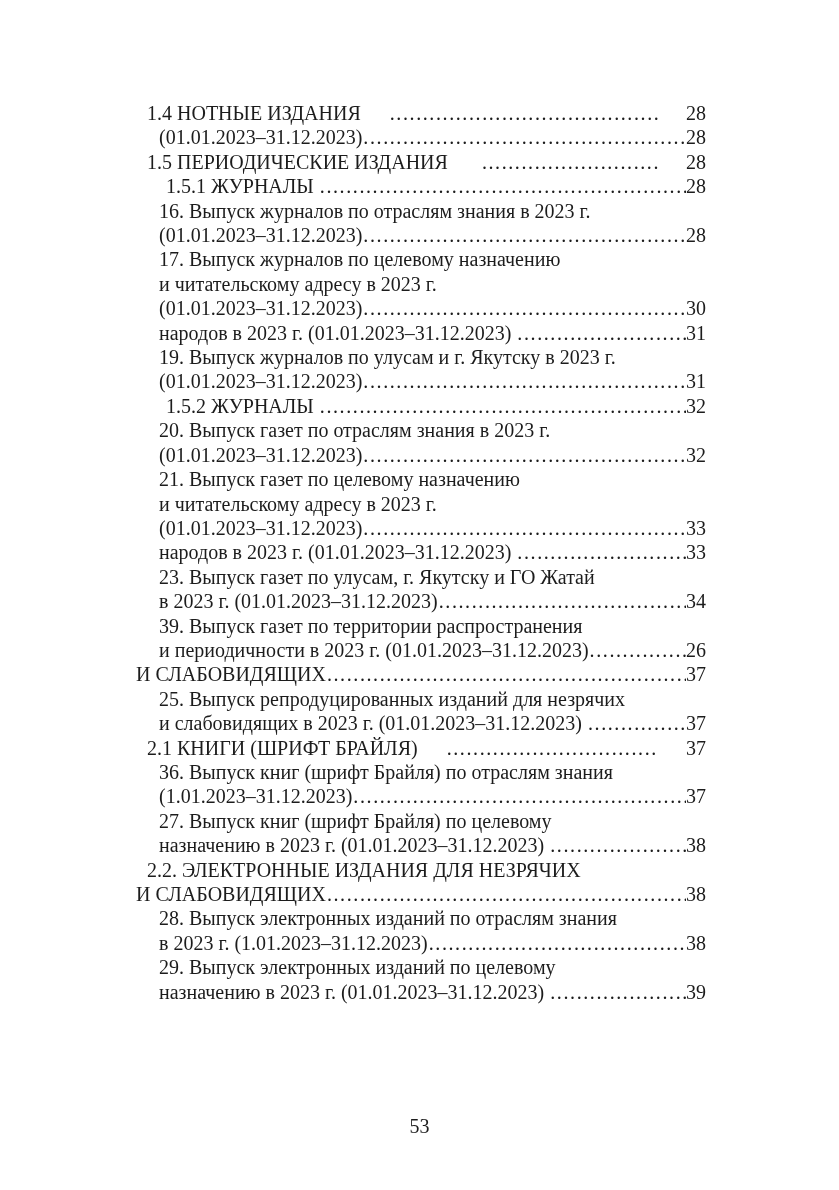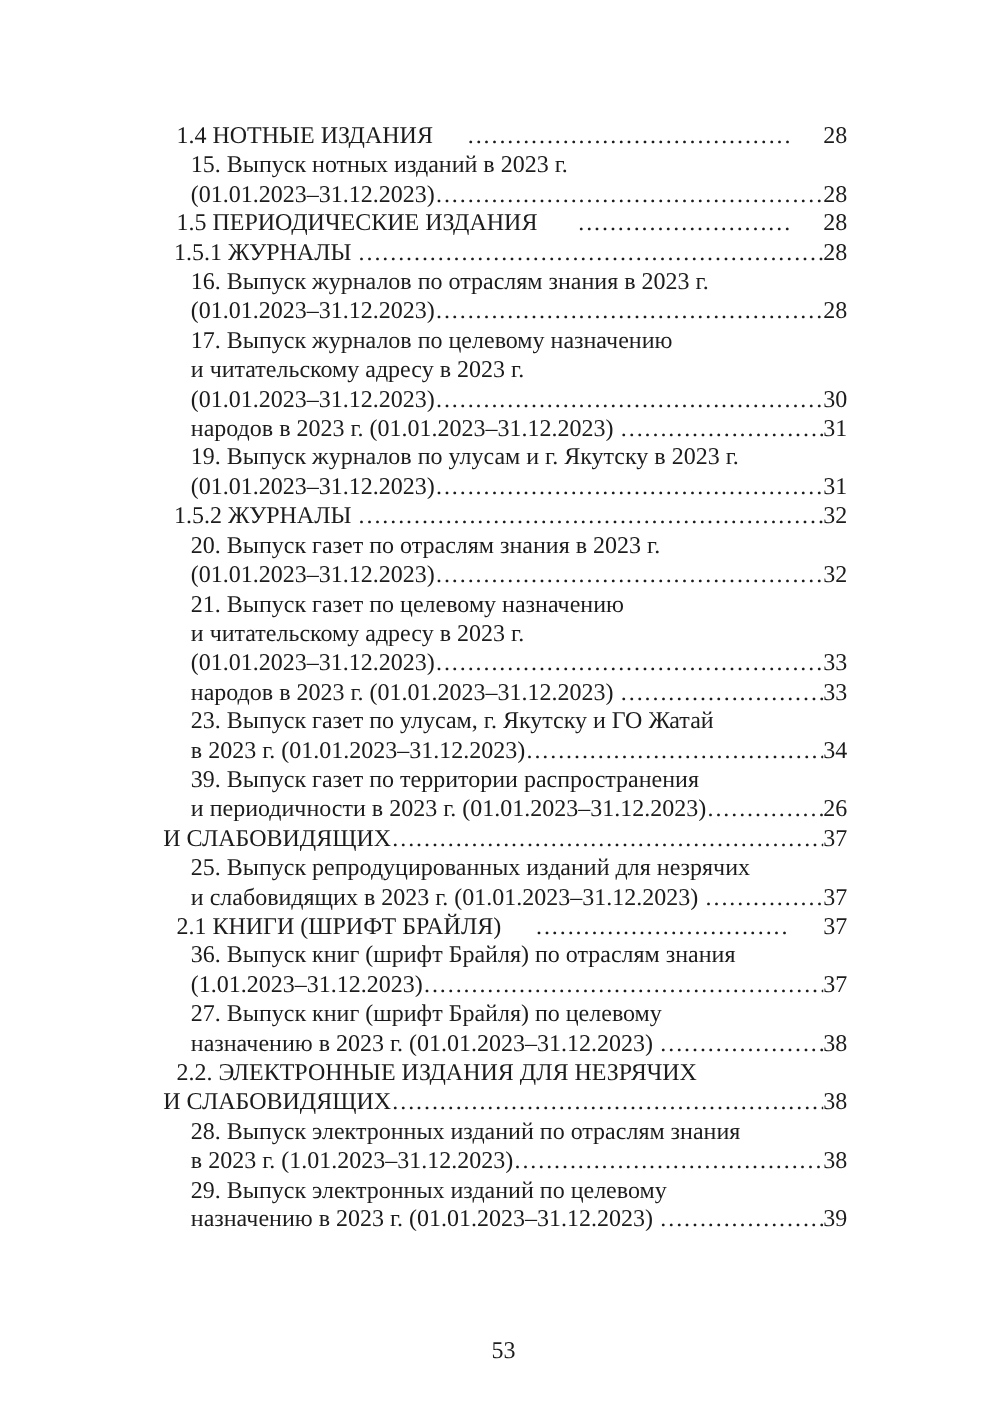--- a/index.html
+++ b/index.html
@@ -29,21 +29,21 @@
     display: flex;
     align-items: baseline;
   }
   .line .text {
     white-space: pre;
     flex: 0 0 auto;
   }
   
   .ind-s  { margin-left: 0; }
   .ind-h1 { margin-left: 11px; gap: 28px; }
-  .ind-h2 { margin-left: 9px; }
+  .ind-h2 { margin-left: 30px; }
   .ind-i  { margin-left: 23px; }
   .leader {
     flex: 1 1 auto;
     overflow: hidden;
     white-space: nowrap;
     letter-spacing: 1.6px;
     margin-left: 1px;
     min-width: 0;
   }
   .pnum {
@@ -68,23 +68,20 @@
   <main class="toc" id="toc">
       <div class="entry">
         <div class="line ind-h1">
           <span class="text">1.4 НОТНЫЕ ИЗДАНИЯ</span>
           <span class="leader">........................................................................................................................................................................................................</span>
           <span class="pnum">28</span>
         </div>
       </div>
       <div class="entry">
         <div class="line ind-i">
-          <span class="text">15. Выпуск нотных изданий в 2023 г.</span>
-        </div>
-        <div class="line ind-i">
           <span class="text">(01.01.2023–31.12.2023)</span>
           <span class="leader">........................................................................................................................................................................................................</span>
           <span class="pnum">28</span>
         </div>
       </div>
       <div class="entry">
         <div class="line ind-h1">
           <span class="text">1.5 ПЕРИОДИЧЕСКИЕ ИЗДАНИЯ </span>
           <span class="leader">........................................................................................................................................................................................................</span>
           <span class="pnum">28</span>

